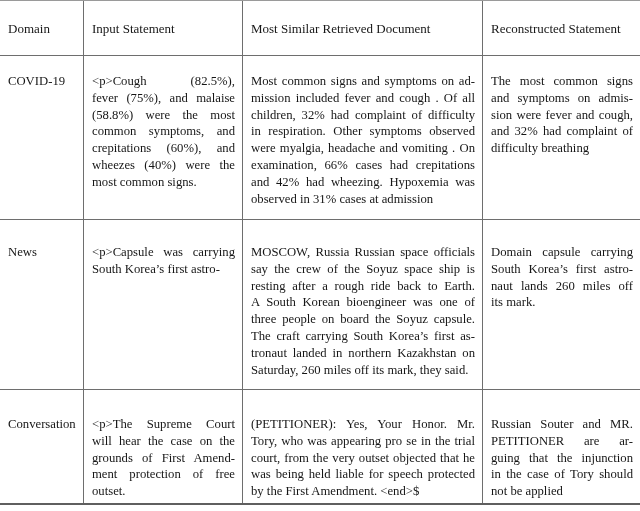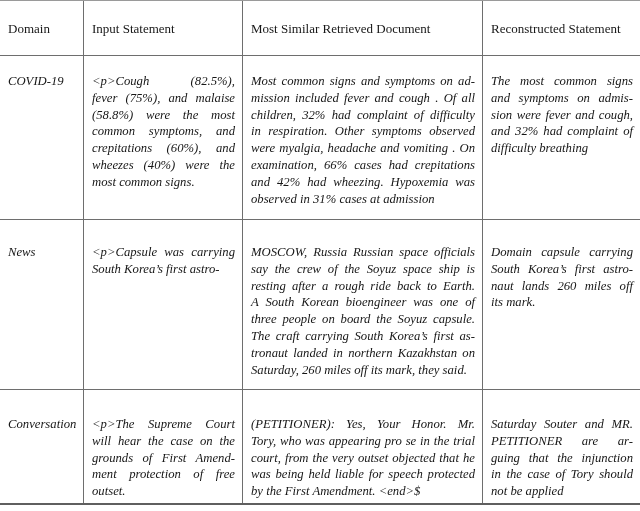--- a/index.html
+++ b/index.html
@@ -39,21 +39,21 @@
     font-size: 12.7px;
     line-height: 16.8px;
   }
   .cell.c1, .cell.c2, .cell.c3 { border-right: 1px solid #6e6e6e; }
   .header-cell {
     display: flex;
     align-items: center;
     padding: 2px 6px 0 8px;
     font-size: 13px;
   }
-  #body-rows .cell { padding: 17px 7px 4px 8px; font-style: italic; }
+  #body-rows .cell { padding: 17px 7px 4px 8px; }
   #body-rows .cell.c1 { padding-right: 3px; }
   #body-rows .row:nth-child(2) .cell { padding-top: 24px; }
   #body-rows .row:nth-child(3) .cell { padding-top: 26px; }
   .line {
     text-align: justify;
     text-align-last: justify;
   }
   .line:last-child {
     text-align-last: left;
   }
@@ -135,21 +135,21 @@
             <div class="line">outset.</div>
           </div>
     <div class="cell c3">
             <div class="line">(PETITIONER): Yes, Your Honor. Mr.</div>
             <div class="line">Tory, who was appearing pro se in the trial</div>
             <div class="line">court, from the very outset objected that he</div>
             <div class="line">was being held liable for speech protected</div>
             <div class="line">by the First Amendment. &lt;end&gt;$</div>
           </div>
     <div class="cell c4">
-            <div class="line">Saturday Souter and MR.</div>
+            <div class="line">Russian Souter and MR.</div>
             <div class="line">PETITIONER are ar-</div>
             <div class="line">guing that the injunction</div>
             <div class="line">in the case of Tory should</div>
             <div class="line">not be applied</div>
           </div>
   </div>
 </div>
   </div>
 </div>
 

